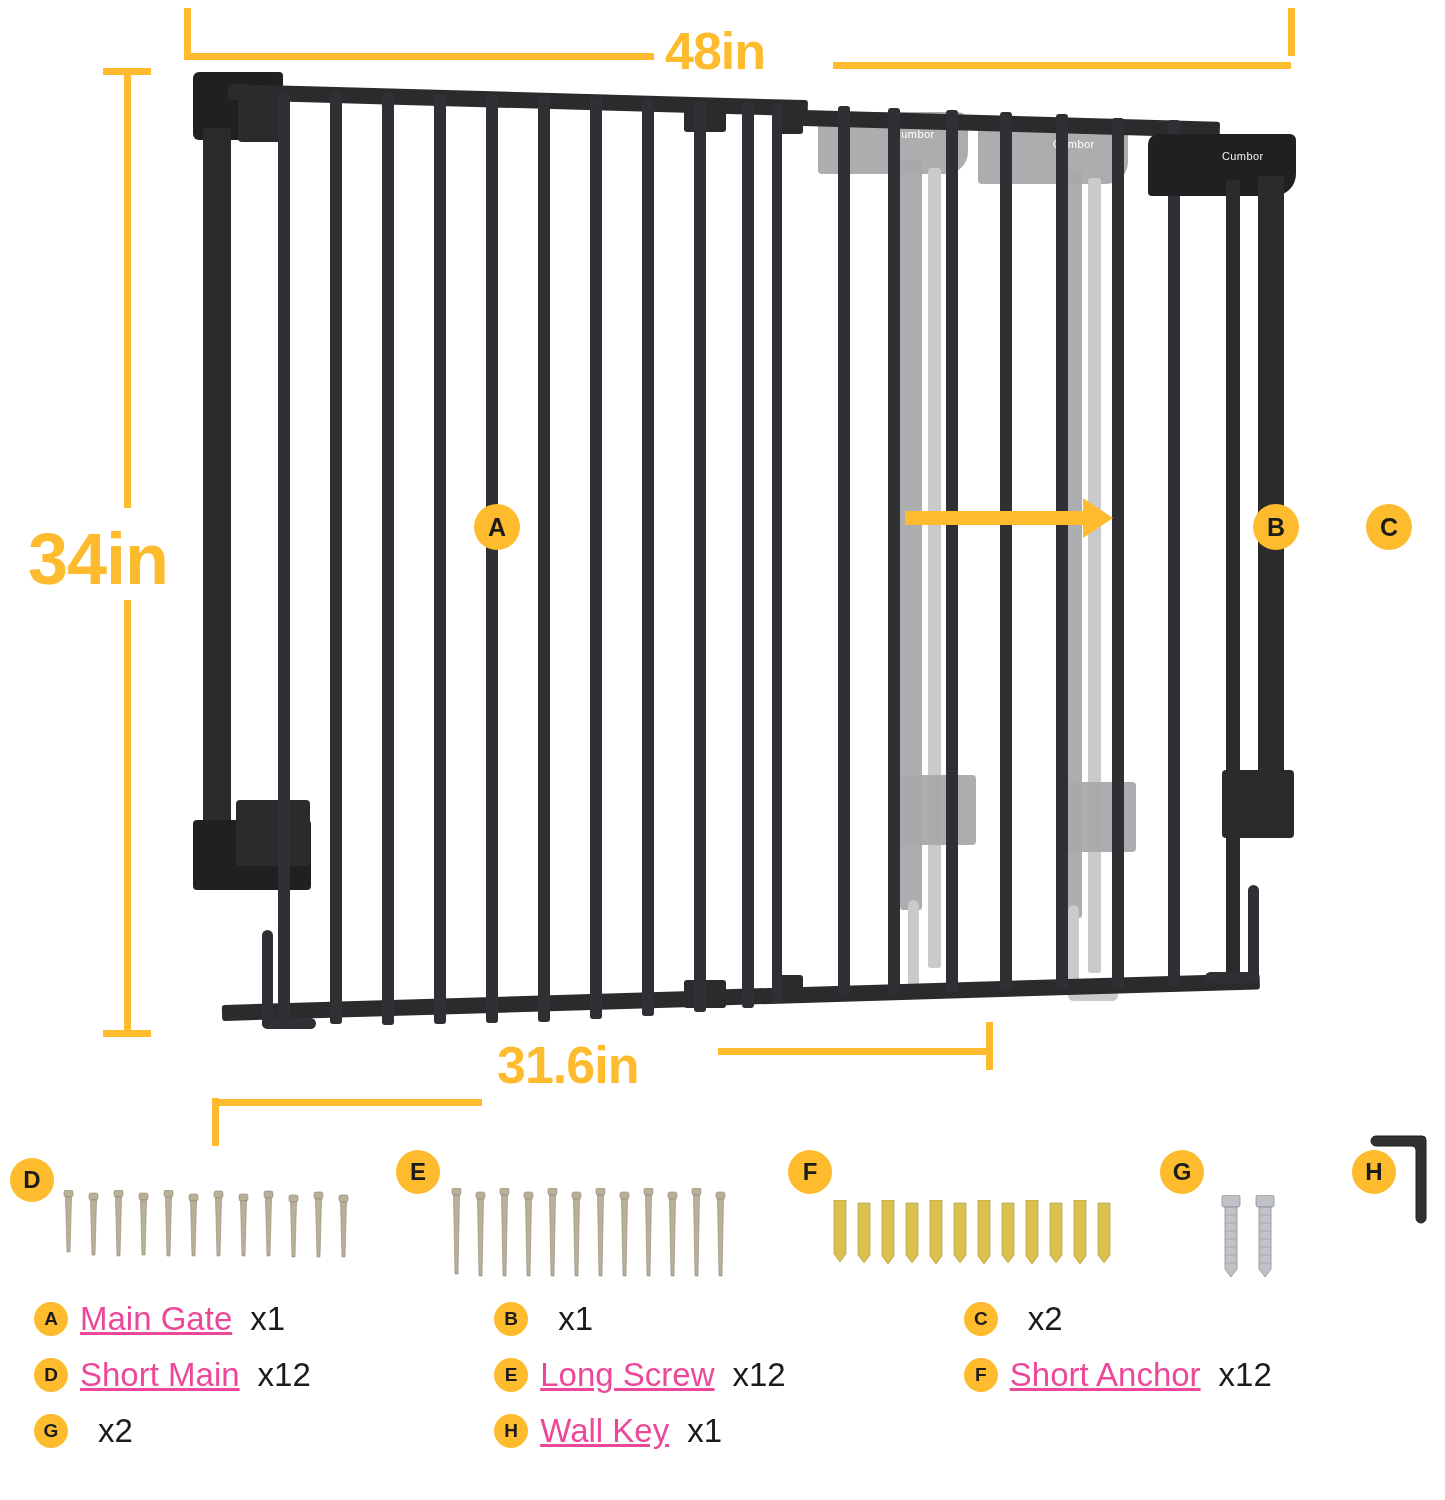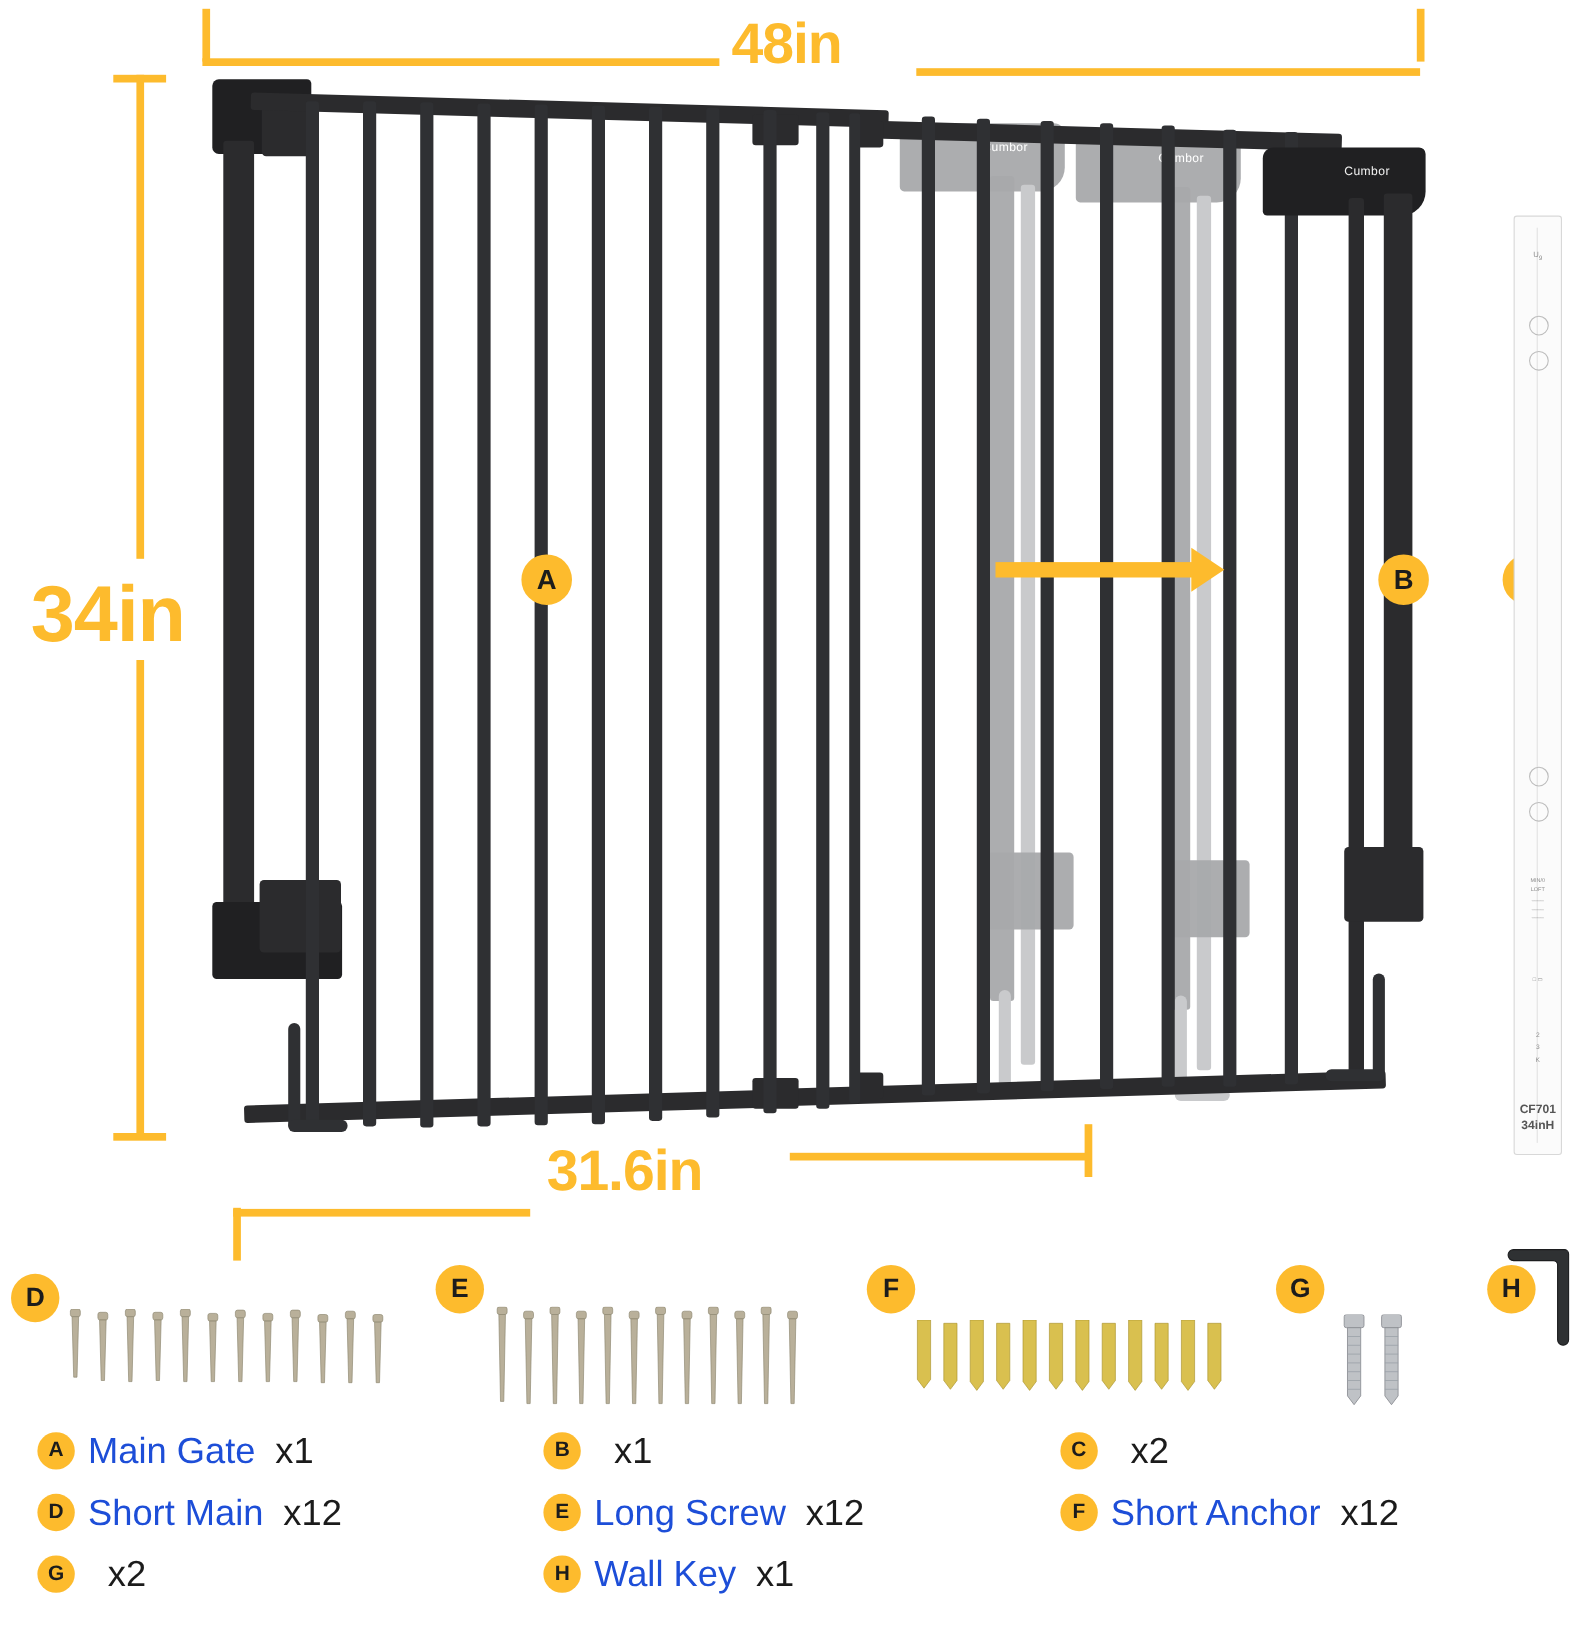--- a/index.html
+++ b/index.html
@@ -1,21 +1,21 @@
 <!DOCTYPE html>
 <html><head>
 <meta charset="utf-8">
 <style>
   html,body{margin:0;padding:0;background:#ffffff;}
   body{width:1445px;height:1500px;position:relative;font-family:"Liberation Sans",sans-serif;overflow:hidden;}
   .stage{position:absolute;left:0;top:0;width:1445px;height:1500px;}
 
   
   .dim-label{position:absolute;color:#FDBB2D;font-weight:700;letter-spacing:-1px;}
-  .dim-top{font-size:52px;left:665px;top:10px;}
+  .dim-top{font-size:52px;left:665px;top:21px;}
   .dim-left{font-size:72px;left:28px;top:518px;}
   .dim-bottom{font-size:52px;left:497px;top:1035px;}
 
   .line{position:absolute;background:#FDBB2D;}
   .h-line{height:7px;}
   .v-line{width:7px;}
 
   
   .gate{position:absolute;}
   .bar{position:absolute;background:#2b2b2d;border-radius:3px;}
@@ -46,21 +46,21 @@
   .hw-badge{position:absolute;width:44px;height:44px;border-radius:50%;background:#FDBB2D;color:#1c1c1c;
             font-size:24px;font-weight:700;display:flex;align-items:center;justify-content:center;}
 
   
   .legend{position:absolute;left:34px;top:1300px;width:1390px;}
   .legend-row{display:flex;width:100%;margin-bottom:18px;}
   .legend-cell{display:flex;align-items:center;width:490px;}
   .legend-cell.mid{width:500px;}
   .lg-badge{width:34px;height:34px;border-radius:50%;background:#FDBB2D;color:#1c1c1c;font-size:19px;font-weight:700;
             display:flex;align-items:center;justify-content:center;flex:none;margin-right:12px;}
-  .lg-text{font-size:33px;color:#1d4ed8;white-space:nowrap;}
+  .lg-text{font-size:33px;color:#ec4899;white-space:nowrap;text-decoration:underline;}
   .lg-qty{font-size:33px;color:#1b1b1b;margin-left:18px;white-space:nowrap;}
 </style>
 </head>
 <body>
 
 <div class="stage">
 
   <div class="line v-line" style="left:184px;top:8px;height:48px;"></div>
   <div class="line v-line" style="left:1288px;top:8px;height:48px;"></div>
   <div class="line h-line" style="left:184px;top:53px;width:470px;"></div>
@@ -145,33 +145,20 @@
     <div class="bar-soft" style="left:1205px;top:972px;width:54px;height:11px;border-radius:6px;"></div>
 
     <div class="motion" style="left:905px;top:511px;width:180px;"></div>
     <div class="motion-head" style="left:1083px;top:498px;"></div>
 
     <div class="badge" style="left:474px;top:504px;">A</div>
     <div class="badge" style="left:1253px;top:504px;">B</div>
   </div>
 
   <div class="badge" style="left:1366px;top:504px;">C</div>
-  <div class="plate" style="left:1376px;top:196px;width:42px;height:852px;">
-    <div class="plate-line" style="left:20px;top:10px;width:1px;height:832px;"></div>
-    <div class="plate-txt" style="top:32px;">U<sub>9</sub></div>
-    <div class="plate-circ" style="left:13px;top:90px;width:16px;height:16px;"></div>
-    <div class="plate-circ" style="left:13px;top:122px;width:16px;height:16px;"></div>
-    <div class="plate-circ" style="left:13px;top:500px;width:16px;height:16px;"></div>
-    <div class="plate-circ" style="left:13px;top:532px;width:16px;height:16px;"></div>
-    <div class="plate-txt" style="top:600px;font-size:5px;line-height:8px;">MIN/0<br>LOFT<br>____<br>____<br>____</div>
-    <div class="plate-txt" style="top:690px;font-size:5px;">□ ▭</div>
-    <div class="plate-txt" style="top:740px;font-size:6px;line-height:11px;">2<br>3<br>K</div>
-    <div class="plate-txt" style="top:806px;font-size:11px;font-weight:700;color:#555;">CF701</div>
-    <div class="plate-txt" style="top:820px;font-size:11px;font-weight:700;color:#555;">34inH</div>
-  </div>
 
   <div class="hw-badge" style="left:10px;top:1158px;">D</div>
   <svg style="position:absolute;left:62px;top:1190px;" width="300" height="100" viewBox="0 0 300 100">
     <g fill="#b9b09a" stroke="#8d866f" stroke-width="0.6">
       <g>
           <rect x="2" y="0" width="9" height="7" rx="2"></rect>
           <path d="M3.5 7 L9.5 7 L8 62 L5 62 Z"></path>
         </g>
       <g transform="translate(25,3)">
           <rect x="2" y="0" width="9" height="7" rx="2"></rect>

